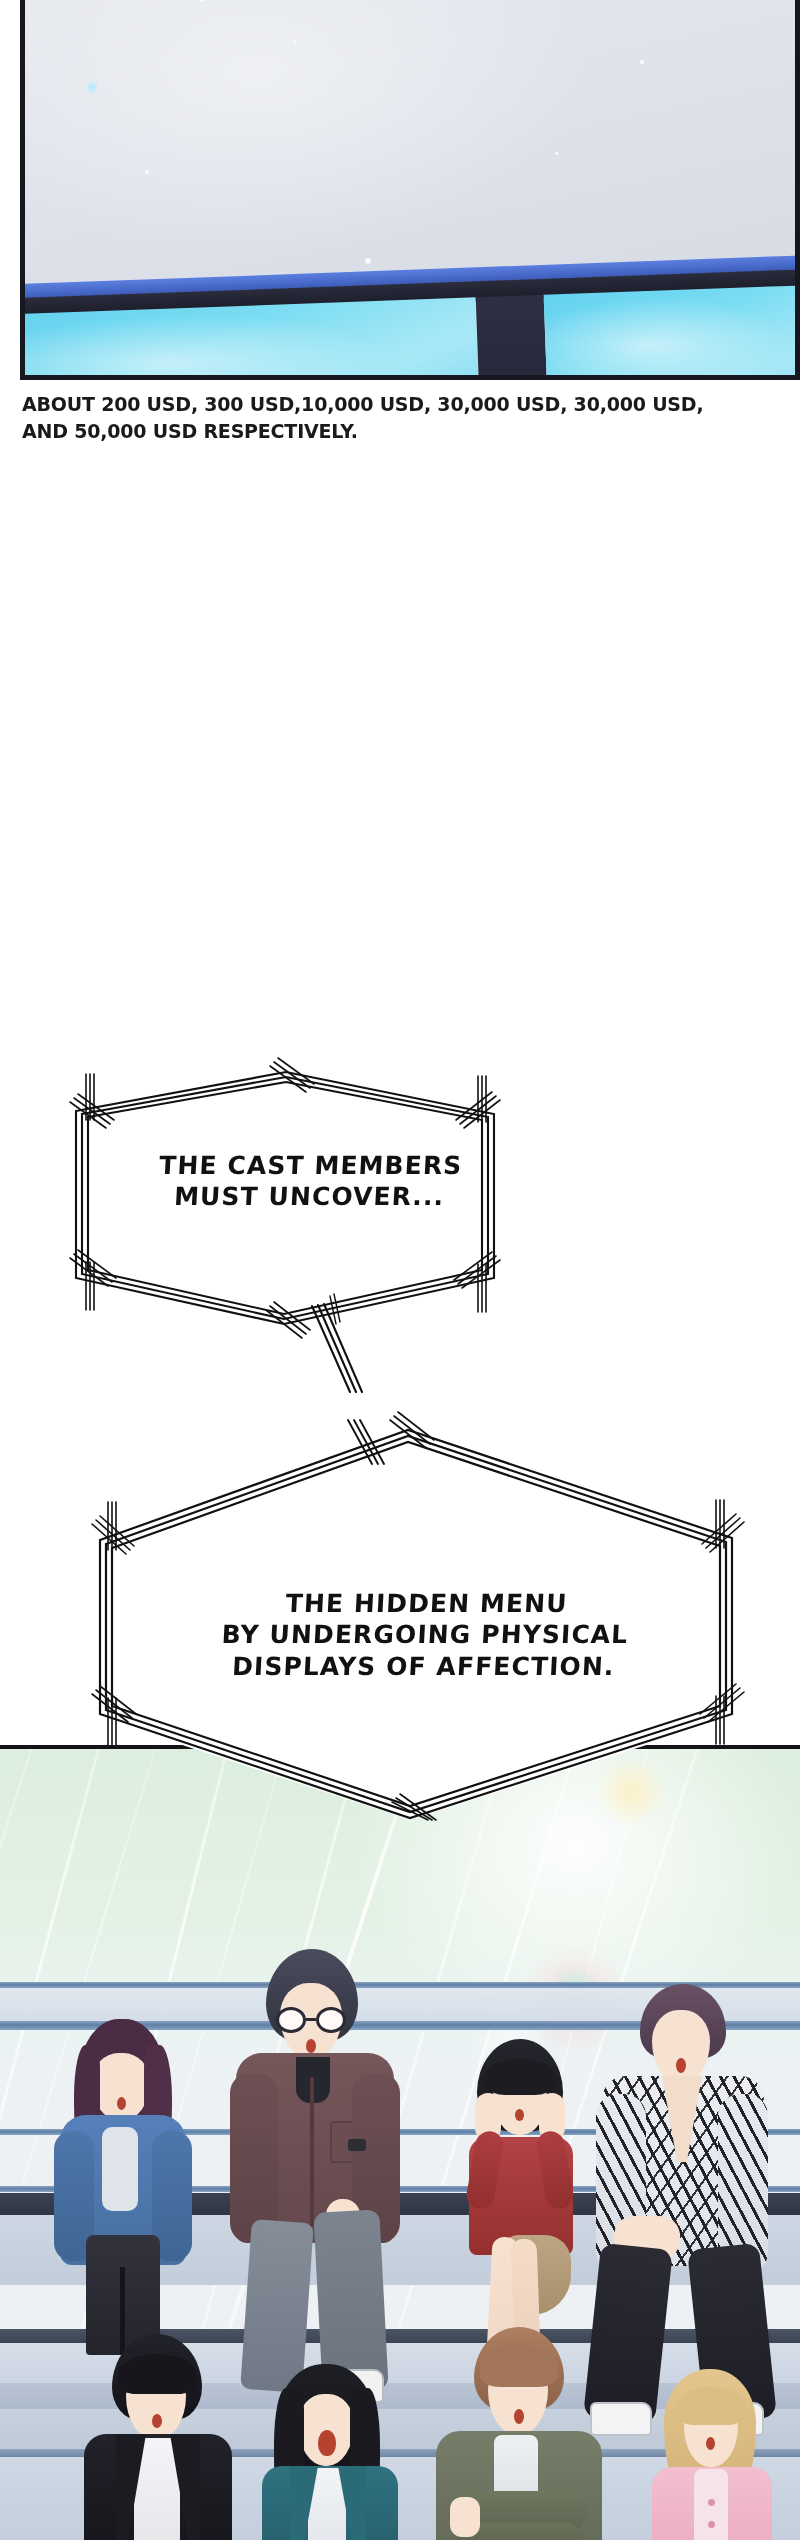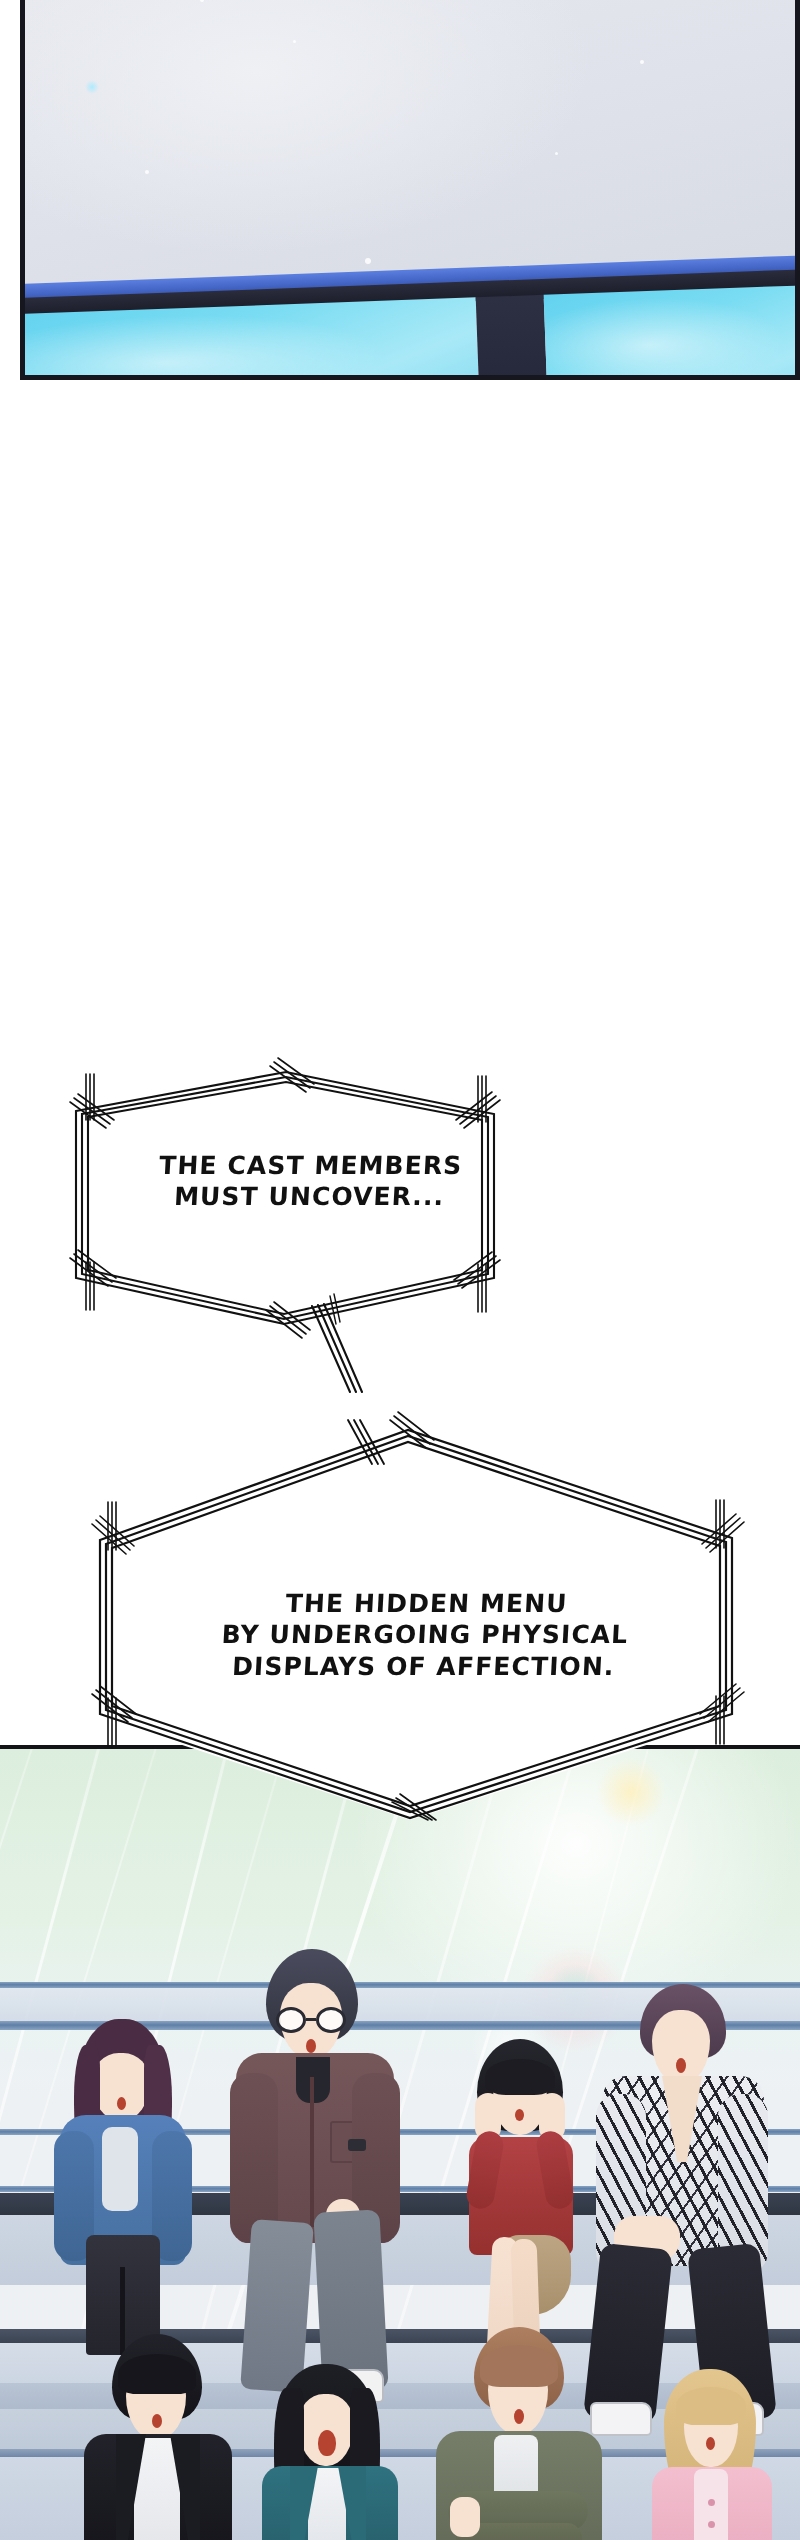--- a/index.html
+++ b/index.html
@@ -172,20 +172,22 @@
   <div class="trim-blue"></div>
   <div class="trim-dark"></div>
   <div class="glass-row">
     <div class="glass-pane" style="flex-basis:520px;"></div>
     <div class="glass-post"></div>
     <div class="glass-pane" style="flex-basis:320px;"></div>
   </div>
 </div>
 
 <div id="caption">
+  <span>ABOUT 200 USD, 300 USD,10,000 USD, 30,000 USD, 30,000 USD,</span>
+  <span>AND 50,000 USD RESPECTIVELY.</span>
 </div>
 
 <div id="panel-bleachers">
   <div class="rays">
     <div class="ray" style="left:40px;  transform:rotate(16deg);  opacity:.85;"></div>
     <div class="ray" style="left:95px;  transform:rotate(18deg);  opacity:.55; width:2px;"></div>
     <div class="ray" style="left:150px; transform:rotate(15deg);  opacity:.75;"></div>
     <div class="ray" style="left:215px; transform:rotate(17deg);  opacity:.5; width:2px;"></div>
     <div class="ray" style="left:275px; transform:rotate(14deg);  opacity:.8;"></div>
     <div class="ray" style="left:340px; transform:rotate(16deg);  opacity:.45; width:2px;"></div>

